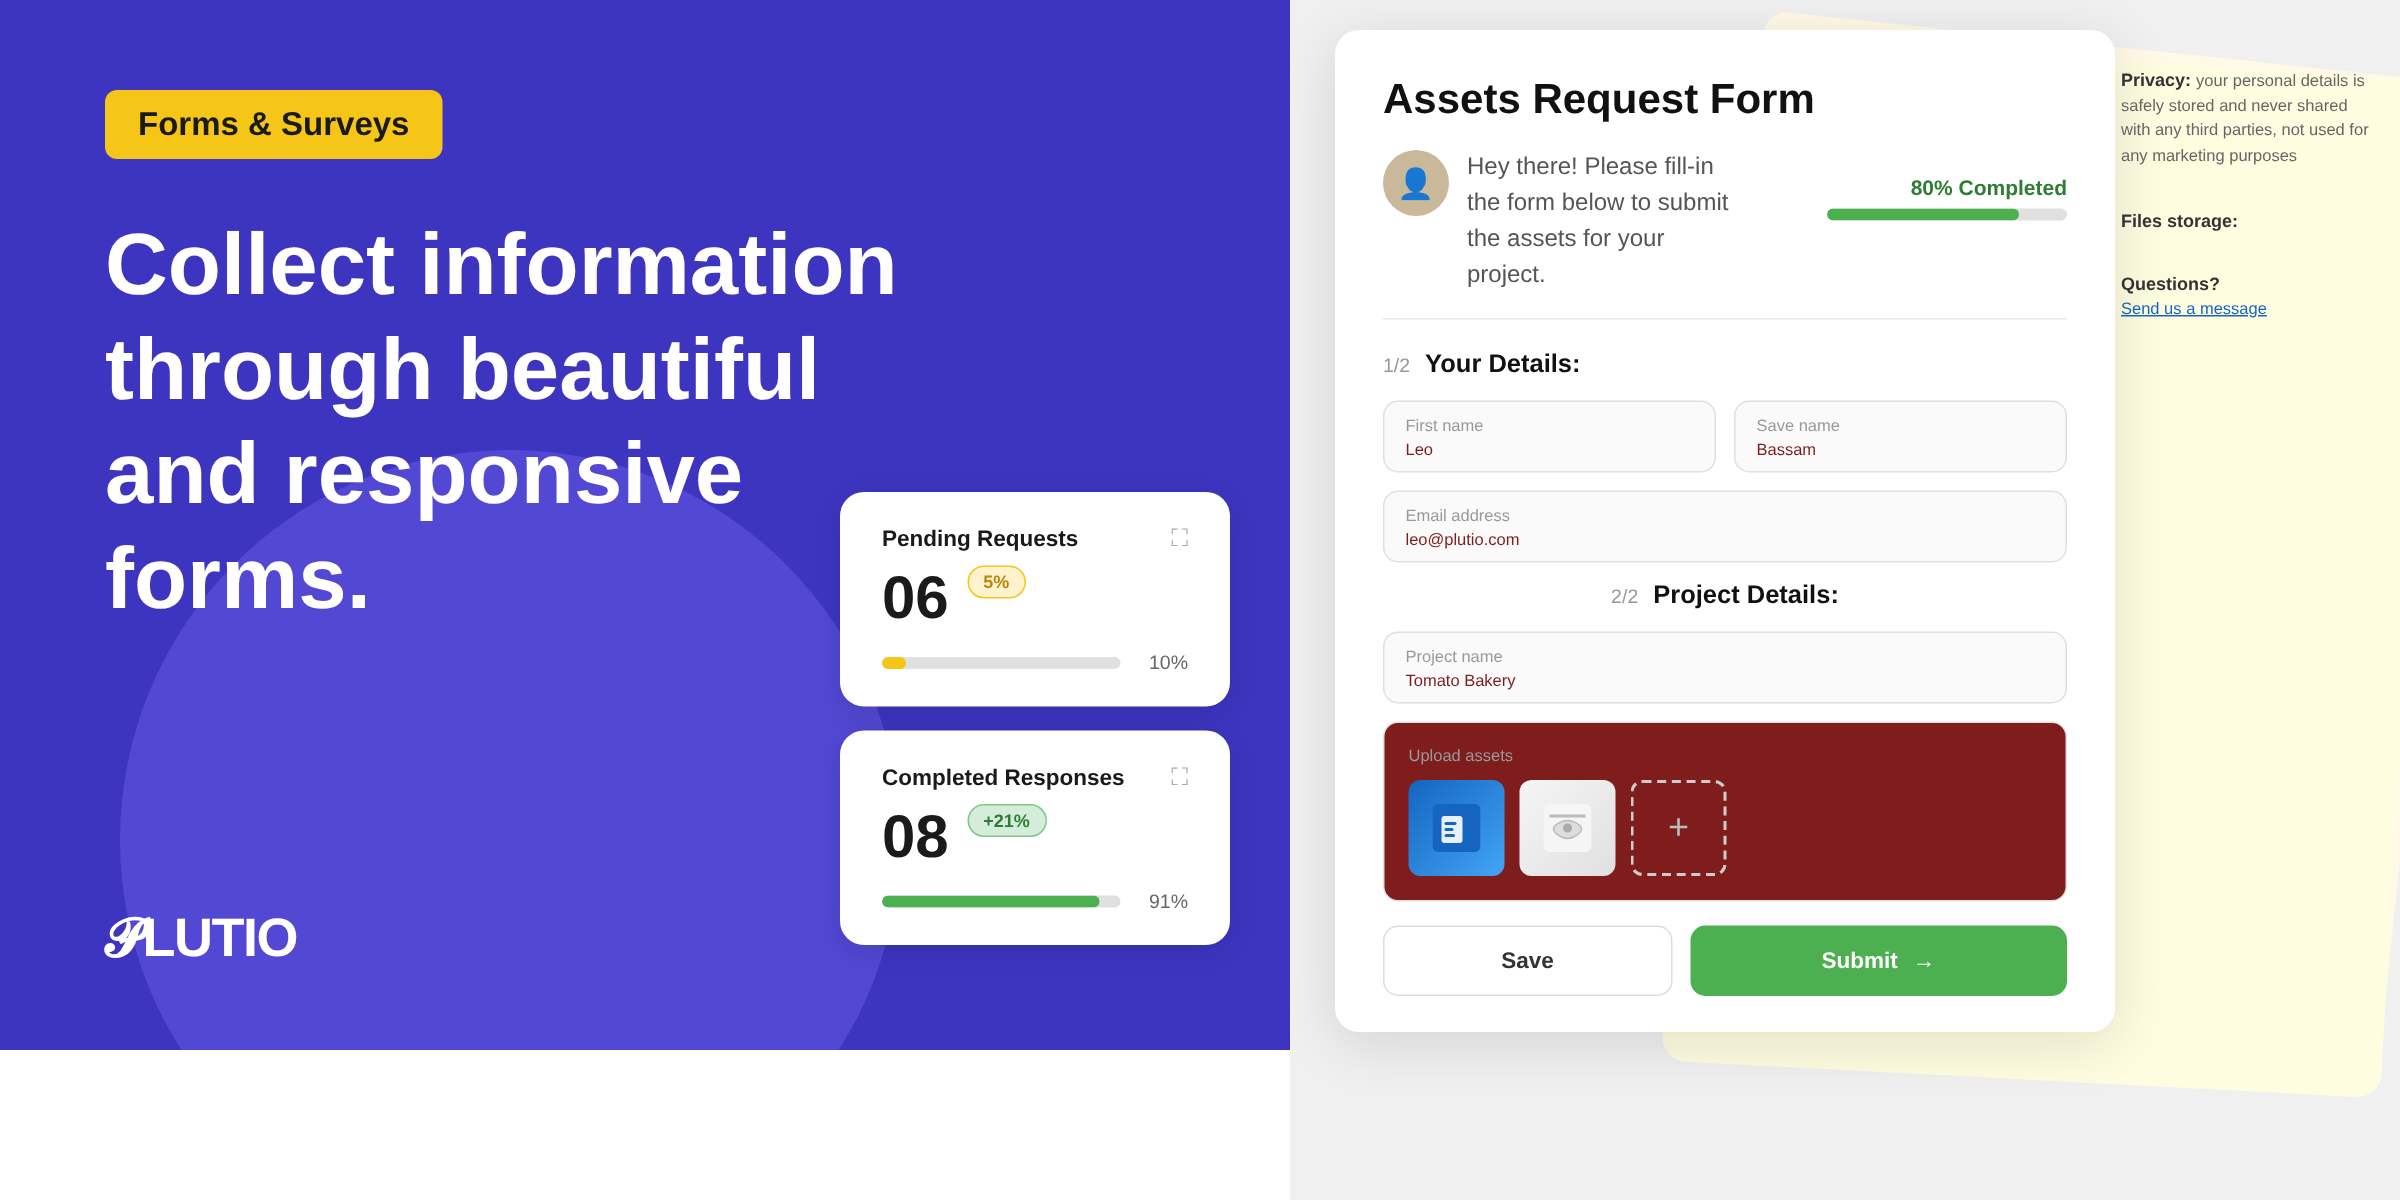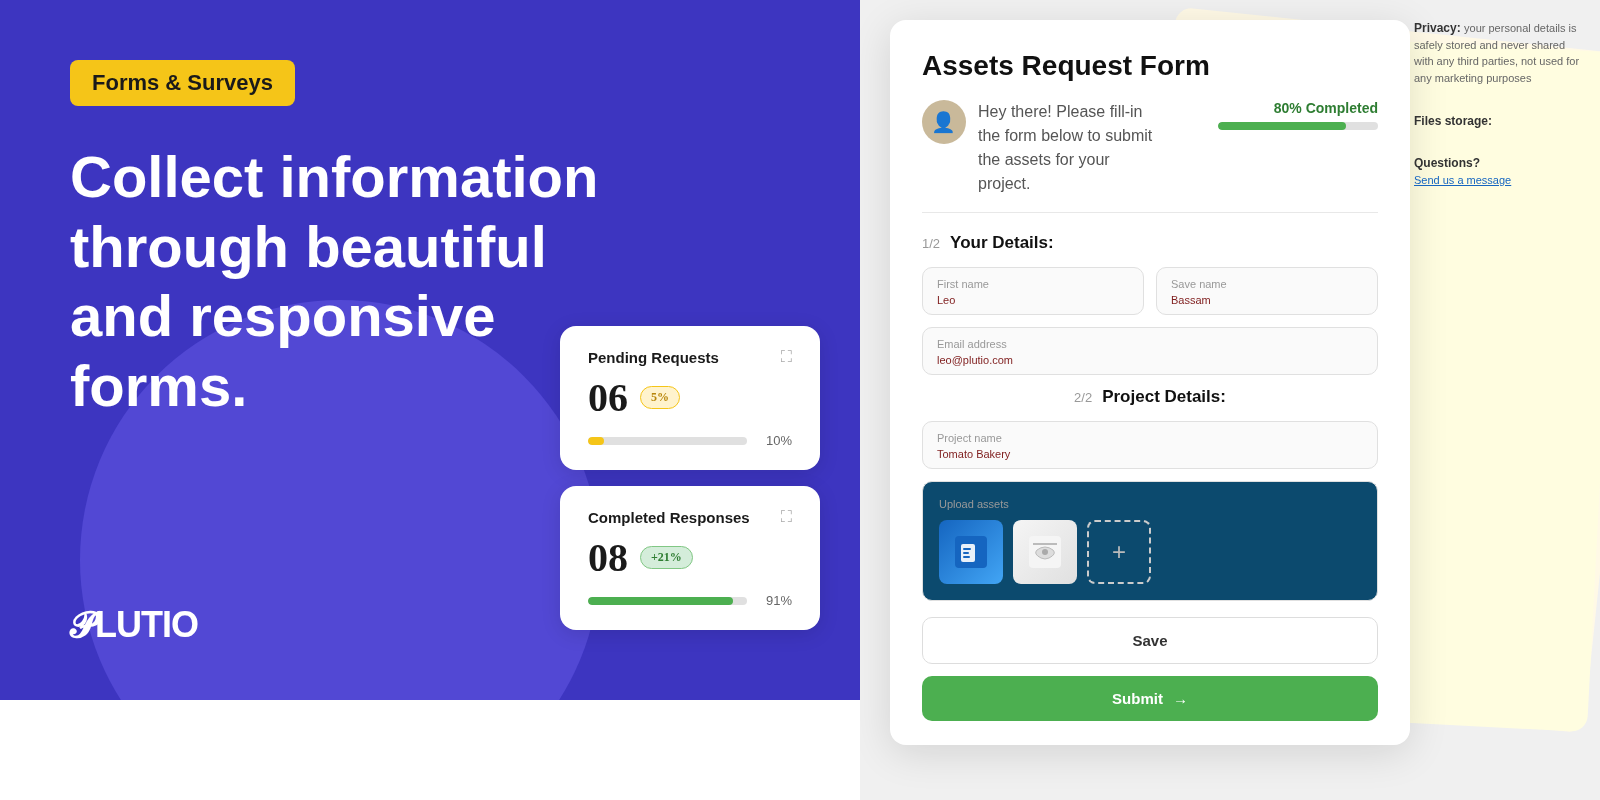--- a/index.html
+++ b/index.html
@@ -101,24 +101,23 @@
       color: #1a1a1a;
     }
 
     .expand-icon {
       color: #aaa;
       font-size: 16px;
     }
 
     .card-number-row {
       display: flex;
-      align-items: center;
+      align-items: flex-start;
       gap: 12px;
       margin-bottom: 12px;
-      font-family: Liberation Serif, serif;
     }
 
     .card-number {
       font-size: 40px;
       font-weight: 800;
       color: #1a1a1a;
     }
 
     .badge-pill {
       font-size: 12px;
@@ -276,20 +275,21 @@
 
     .progress-section {
       text-align: right;
     }
 
     .progress-pct-label {
       font-size: 14px;
       font-weight: 700;
       color: #2e7d32;
       margin-bottom: 6px;
+      margin-top: 17px;
     }
 
     .form-progress-bar-bg {
       width: 160px;
       height: 8px;
       background: #e0e0e0;
       border-radius: 4px;
       overflow: hidden;
     }
 
@@ -360,21 +360,21 @@
     .section-2 {
       margin-top: 6px;
       justify-content: center;
     }
 
     
     .upload-area {
       border: 1.5px solid #e0e0e0;
       border-radius: 10px;
       padding: 16px;
-      background: #0c4a6e;
+      background: #7f1d1d;
       margin-bottom: 16px;
     }
 
     .upload-label-text {
       font-size: 11px;
       color: #999;
       margin-bottom: 10px;
     }
 
     .upload-previews {
@@ -419,21 +419,20 @@
       color: #bbb;
       font-size: 24px;
       cursor: pointer;
     }
 
     
     .action-row {
       display: flex;
       gap: 12px;
       margin-top: 4px;
-      flex-direction: column;
     }
 
     .btn-save {
       flex: 1;
       padding: 14px;
       border: 1.5px solid #ddd;
       border-radius: 10px;
       background: #fff;
       color: #333;
       font-size: 15px;
@@ -462,20 +461,21 @@
     .side-notes {
       position: absolute;
       right: 16px;
       top: 20px;
       z-index: 11;
       width: 170px;
     }
 
     .side-note {
       margin-bottom: 28px;
+      margin-top: 26px;
     }
 
     .side-note-title {
       font-size: 12px;
       font-weight: 700;
       color: #333;
       margin-bottom: 4px;
     }
 
     .side-note-text {

